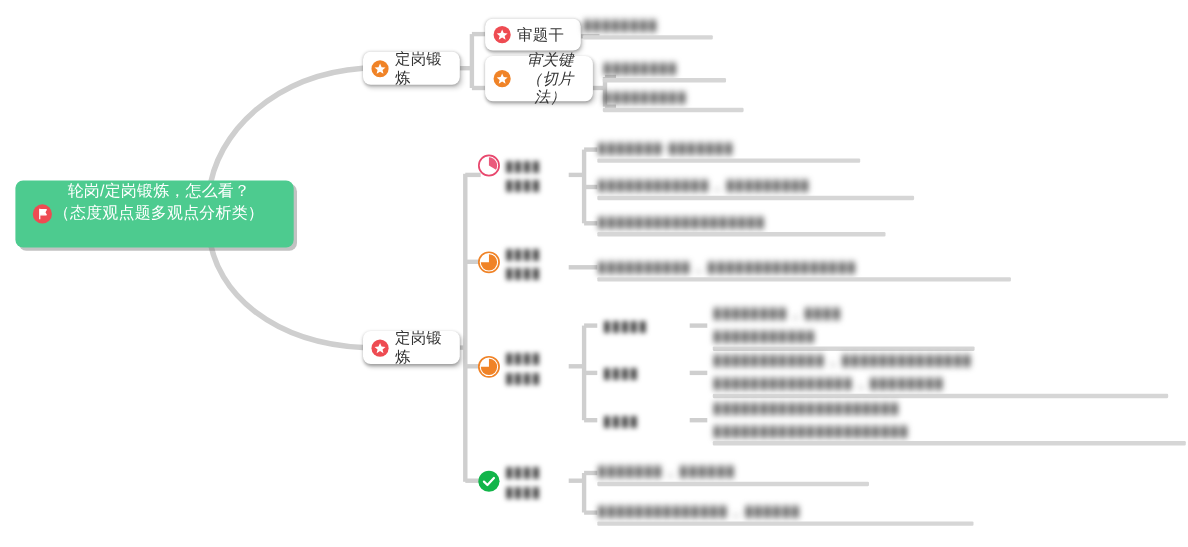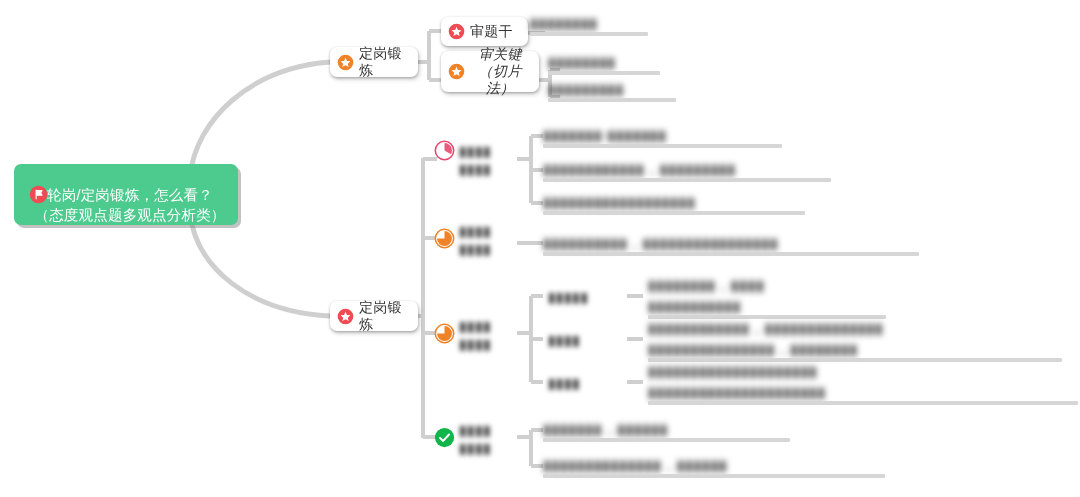--- a/index.html
+++ b/index.html
@@ -10,24 +10,24 @@
     overflow: hidden;
   }
   #canvas { position: relative; width: 1080px; height: 497px; }
 
   svg.links { position: absolute; left: 0; top: 0; width: 1080px; height: 497px; pointer-events: none; }
 
   
   .root-node {
     position: absolute;
     left: 14px; top: 164px;
-    width: 224px; height: 61px;
+    width: 253px; height: 61px;
     background: #4DCB8F;
     border-radius: 7px;
-    display: flex; align-items: flex-end;
+    display: flex; align-items: flex-start;
     box-shadow: 3px 3px 0 rgba(120,120,120,0.45);
   }
   .root-label {
     color: #ffffff;
     font-size: 14.5px;
     line-height: 20px;
     text-align: center;
     width: 100%;
     padding-left: 14px; padding-right: 6px;
     white-space: pre-line;

